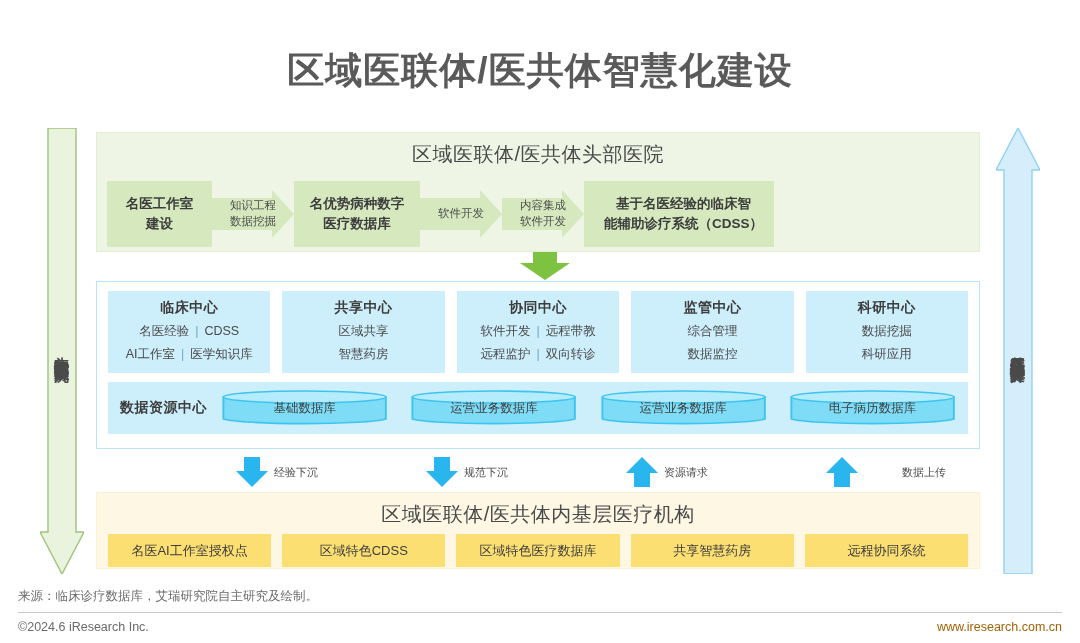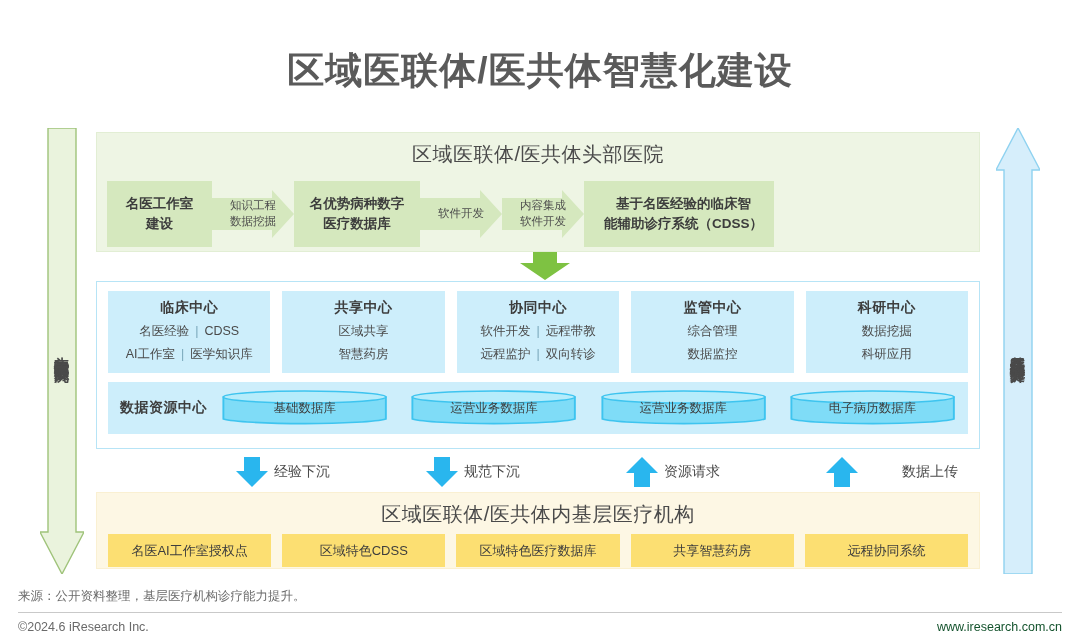--- a/index.html
+++ b/index.html
@@ -111,21 +111,21 @@
     display: flex; align-items: center; justify-content: center;
   }
   .cyl svg { position: absolute; left: 0; top: 0; }
   .cyl span {
     position: relative; font-size: 12.5px; color: #3d3d3d; white-space: nowrap;
   }
 
   
   .mid-arrows { position: absolute; left: 96px; top: 455px; width: 884px; height: 34px; }
   .mid-item { position: absolute; display: flex; align-items: center; gap: 6px; }
-  .mid-item span { font-size: 14px; color: #4a4a4a; white-space: nowrap; }
+  .mid-item span { font-size: 11px; color: #4a4a4a; white-space: nowrap; }
 
   
   .yellow-panel {
     position: absolute; left: 96px; top: 492px;
     width: 884px; height: 77px;
     background: #fdf7e4;
     border: 1px solid #faf0d2;
   }
   .ybox-row { display: flex; gap: 11px; padding: 0 11px; margin-top: 6px; justify-content: flex-end; }
   .ybox {
@@ -142,21 +142,21 @@
   .footline {
     position: absolute; left: 18px; top: 612px; width: 1044px;
     border-top: 1px solid #c9c9c9;
   }
   .copy {
     position: absolute; left: 18px; top: 620px;
     font-size: 12.5px; color: #6a6a6a;
   }
   .site {
     position: absolute; right: 18px; top: 620px;
-    font-size: 12.5px; color: #14532d;
+    font-size: 12.5px; color: #a16207;
   }
 </style>
 </head>
 <body>
 
 <div class="page">
 
   <div class="title">区域医联体/医共体智慧化建设</div>
 
   <div class="side-arrow" id="left-arrow">
@@ -323,18 +323,18 @@
     <div class="panel-head">区域医联体/医共体内基层医疗机构</div>
     <div class="ybox-row" id="ybox-row">
         <div class="ybox">名医AI工作室授权点</div>
         <div class="ybox">区域特色CDSS</div>
         <div class="ybox">区域特色医疗数据库</div>
         <div class="ybox">共享智慧药房</div>
         <div class="ybox">远程协同系统</div>
       </div>
   </div>
 
-  <div class="source">来源：公开资料整理，基层医疗机构诊疗能力提升。</div>
+  <div class="source">来源：临床诊疗数据库，艾瑞研究院自主研究及绘制。</div>
   <div class="footline"></div>
   <div class="copy">©2024.6 iResearch Inc.</div>
   <div class="site">www.iresearch.com.cn</div>
 
 </div>
 
 </body></html>

